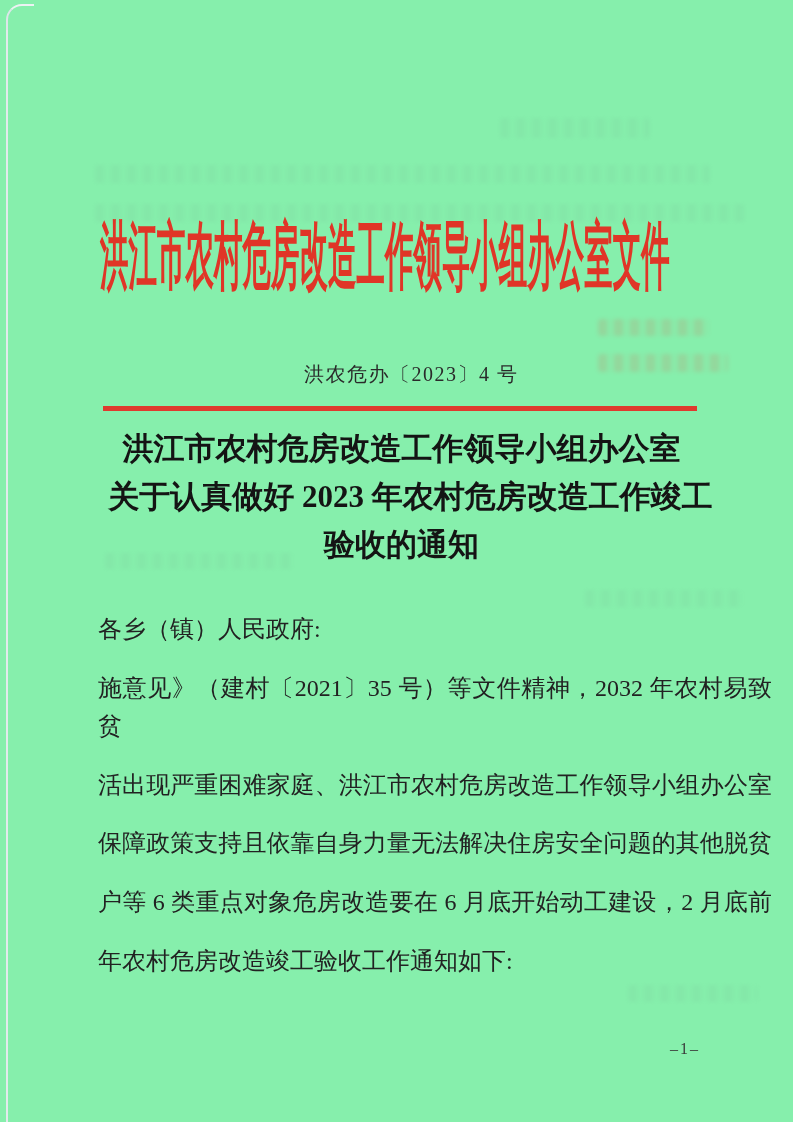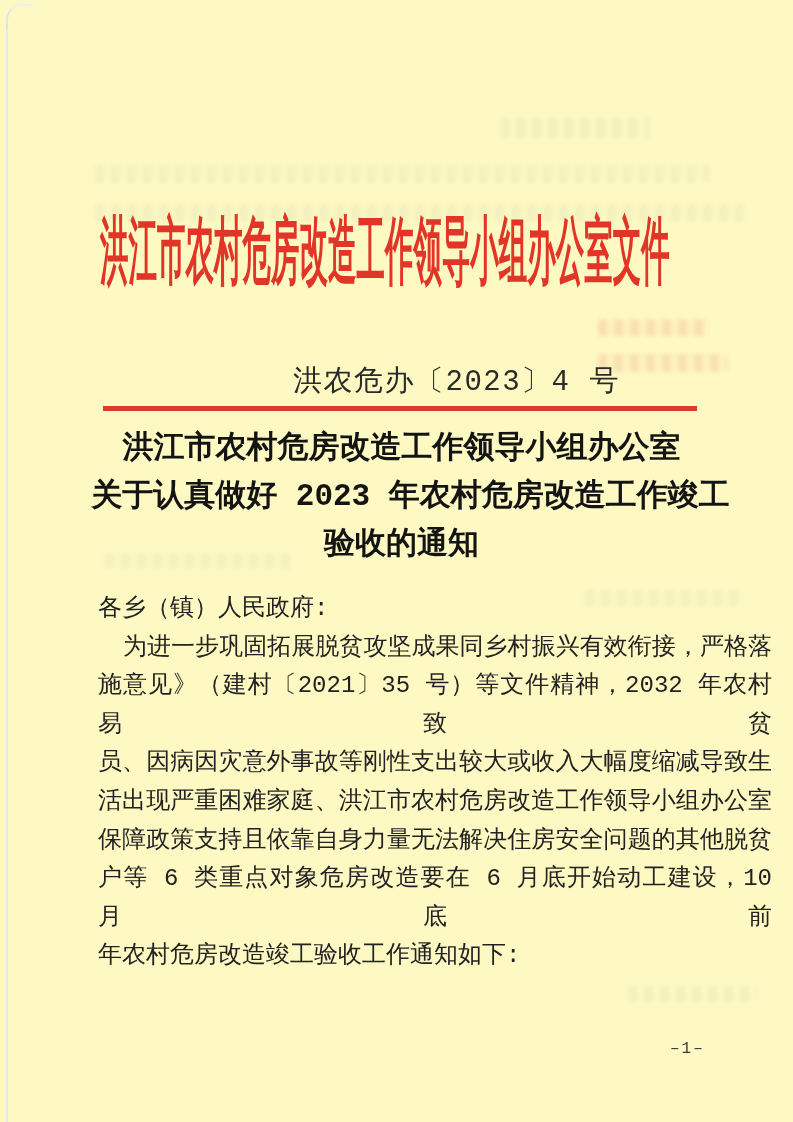--- a/index.html
+++ b/index.html
@@ -1,45 +1,45 @@
 <!DOCTYPE html>
 <html style="--header-red: #e03527; --line-red: #df3a2e;"><head>
 <meta charset="utf-8">
 <style>
   html,body{margin:0;padding:0;background:#f6f7f7;}
   .page{
-    position:relative;width:793px;height:1122px;background:#fef9c3;overflow:hidden;
-    font-family:Liberation Mono, monospace;color:#1b1b1b;
+    position:relative;width:793px;height:1122px;background:#86efac;overflow:hidden;
+    font-family:Liberation Serif, serif;color:#1b1b1b;
   }
   
   .scan-corner{position:absolute;left:6px;top:4px;width:26px;height:40px;
     border-left:2px solid #dce6e9;border-top:2px solid #ecf2f3;border-top-left-radius:16px;}
   .scan-edge-left{position:absolute;left:6px;top:30px;width:2px;height:1092px;background:#e2eaec;}
   .smudge{position:absolute;filter:blur(2px);border-radius:3px;pointer-events:none;}
   .smudge.gray{background:repeating-linear-gradient(90deg,rgba(105,128,122,0.40) 0 9px,rgba(105,128,122,0.06) 9px 16px);opacity:0.16;}
   .smudge.red{background:repeating-linear-gradient(90deg,rgba(224,85,72,0.55) 0 9px,rgba(224,85,72,0.10) 9px 16px);opacity:0.28;}
 
   
   .header-title{
     position:absolute;left:100px;top:219px;line-height:1;font-size:74px;font-weight:bold;
     color:var(--header-red,#e03527);white-space:nowrap;
     transform:scaleX(0.385);transform-origin:left center;letter-spacing:0;
   }
-  .doc-number{position:absolute;left:293px;top:361px;font-size:29px;letter-spacing:1.5px;color:#2a2a2a;white-space:nowrap;}
+  .doc-number{position:absolute;left:304px;top:361px;font-size:20px;letter-spacing:1.5px;color:#2a2a2a;white-space:nowrap;}
   .red-line{position:absolute;left:103px;top:406px;width:594px;height:5px;background:var(--line-red,#df3a2e);}
 
   
   .doc-title{position:absolute;left:5px;top:425px;width:793px;text-align:center;
     font-weight:bold;font-size:31px;line-height:48px;color:#141414;}
   .doc-title .t-line{white-space:nowrap;}
   .doc-title .t-offset{position:relative;left:9px;}
 
   
   .body-block{position:absolute;left:98px;top:590px;width:674px;font-size:24px;line-height:38.6px;color:#222;}
-  .body-block .line{white-space:nowrap;}
+  .body-block .line{white-space:nowrap;margin-top:20px;}
   .body-block .stretch{white-space:normal;text-align:justify;text-align-last:justify;}
   .body-block .indent{text-indent:25px;}
 
   .page-number{position:absolute;left:670px;top:1040px;font-size:16px;letter-spacing:2px;color:#3a3a3a;white-space:nowrap;}
 </style>
 </head>
 <body>
 
 <div class="page">
 
@@ -62,24 +62,22 @@
   <div class="red-line"></div>
 
   <div class="doc-title">
     <div class="t-line">洪江市农村危房改造工作领导小组办公室</div>
     <div class="t-line t-offset">关于认真做好 2023 年农村危房改造工作竣工</div>
     <div class="t-line">验收的通知</div>
   </div>
 
   <div class="body-block">
     <div class="line">各乡（镇）人民政府:</div>
-    <div class="line stretch indent">为进一步巩固拓展脱贫攻坚成果同乡村振兴有效衔接，严格落</div>
     <div class="line stretch">施意见》（建村〔2021〕35 号）等文件精神，2032 年农村易致贫</div>
-    <div class="line stretch">员、因病因灾意外事故等刚性支出较大或收入大幅度缩减导致生</div>
     <div class="line stretch">活出现严重困难家庭、洪江市农村危房改造工作领导小组办公室</div>
     <div class="line stretch">保障政策支持且依靠自身力量无法解决住房安全问题的其他脱贫</div>
-    <div class="line stretch">户等 6 类重点对象危房改造要在 6 月底开始动工建设，10 月底前</div>
+    <div class="line stretch">户等 6 类重点对象危房改造要在 6 月底开始动工建设，2 月底前</div>
     <div class="line">年农村危房改造竣工验收工作通知如下:</div>
   </div>
 
   <div class="page-number">–1–</div>
 
 </div>
 
 </body></html>

